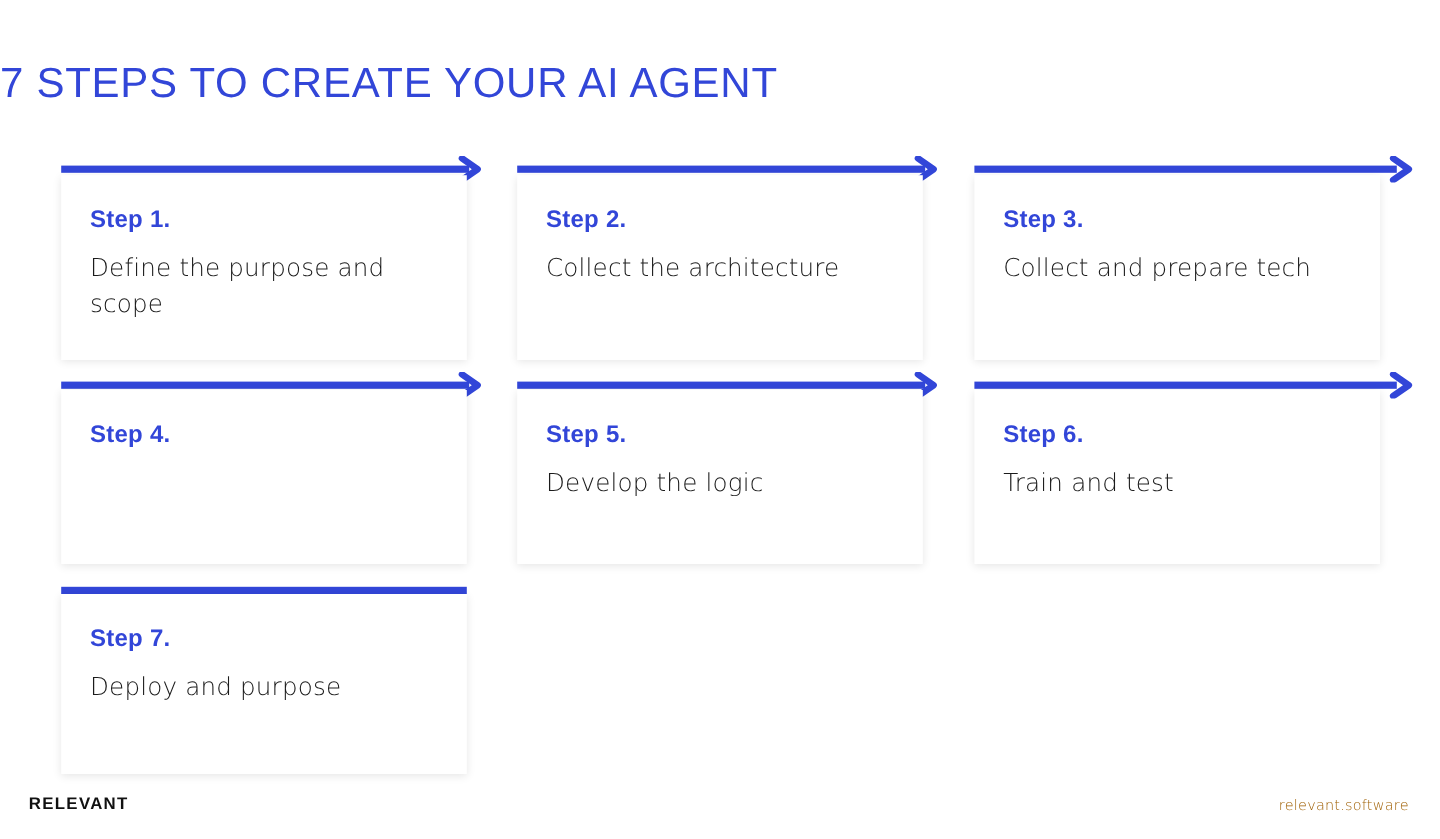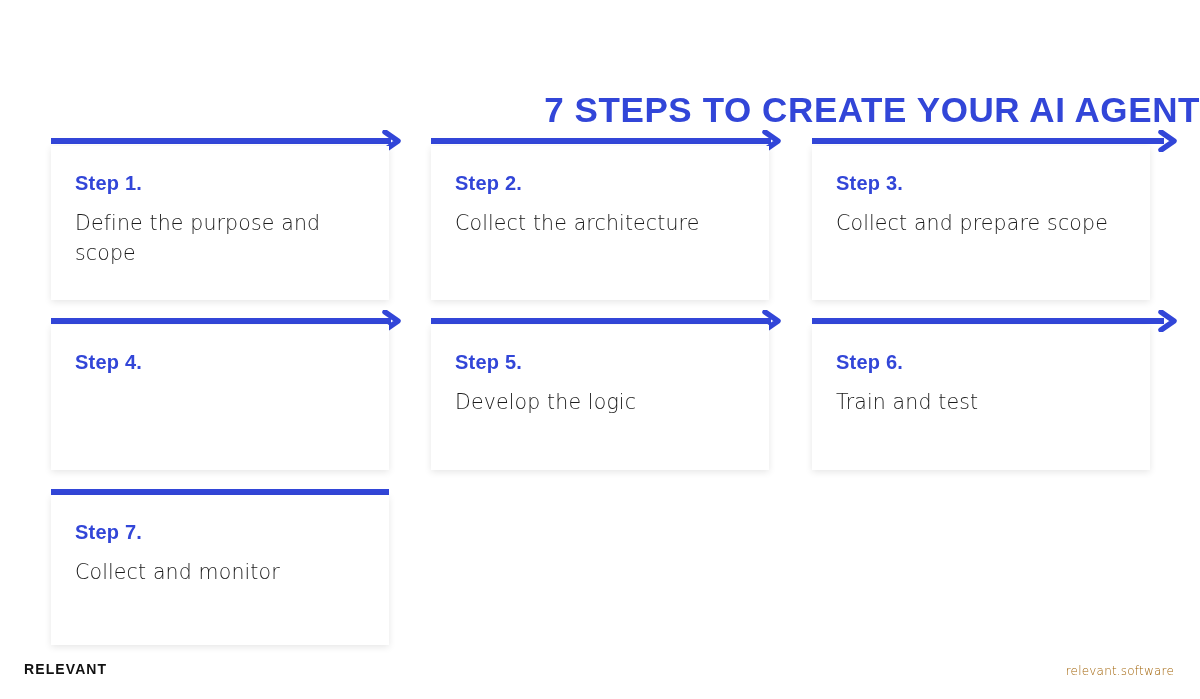--- a/index.html
+++ b/index.html
@@ -15,28 +15,27 @@
     font-family: "Liberation Sans", sans-serif;
     -webkit-font-smoothing: antialiased;
   }
 
   
   .title {
     position: absolute;
     top: 50px;
     left: 0;
     width: 1200px;
-    text-align: right;
+    text-align: left;
     font-family: "Liberation Sans", sans-serif;
     font-size: 35px;
-    font-weight: bold;
+    font-weight: normal;
     letter-spacing: 0.6px;
     color: #3246d8;
     white-space: nowrap;
-    margin-top: 40px;
   }
 
   
   .flow {
     position: absolute;
     left: 0;
     top: 0;
     width: 1200px;
     height: 699px;
     padding-left: 46px;
@@ -176,21 +175,21 @@
   </div>
   <div class="step-card col-2 row-1">
     <div class="card-body">
       <div class="step-label">Step 2.</div>
       <div class="step-text">Collect the architecture</div>
     </div>
   </div>
   <div class="step-card col-3 row-1">
     <div class="card-body">
       <div class="step-label">Step 3.</div>
-      <div class="step-text">Collect and prepare scope</div>
+      <div class="step-text">Collect and prepare tech</div>
     </div>
   </div>
 
   <div class="connector conn-r2 conn-c1">
     <div class="rule"></div>
     <svg class="chevron" viewBox="0 0 24 22">
       <polyline points="4,2 17,11 4,20" fill="none" stroke="#3246d8" stroke-width="5.5" stroke-linecap="round" stroke-linejoin="round"></polyline>
     </svg>
   </div>
   <div class="connector conn-r2 conn-c2">
@@ -224,20 +223,20 @@
     </div>
   </div>
 
   <div class="connector conn-r3 conn-last">
     <div class="rule"></div>
   </div>
 
   <div class="step-card col-1 row-3">
     <div class="card-body">
       <div class="step-label">Step 7.</div>
-      <div class="step-text">Collect and monitor</div>
+      <div class="step-text">Deploy and purpose</div>
     </div>
   </div>
 
 </div>
 
 <div class="footer-left">RELEVANT</div>
 <div class="footer-right">relevant.software</div>
 
 </body></html>

